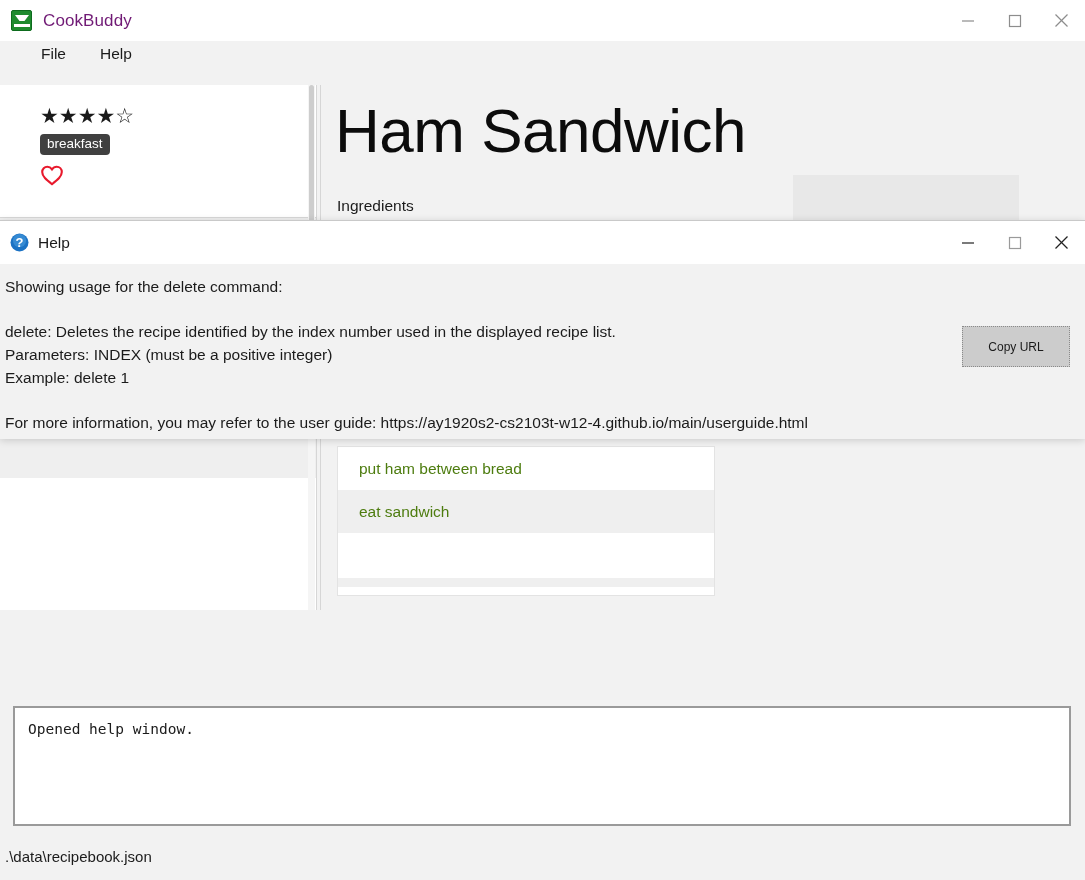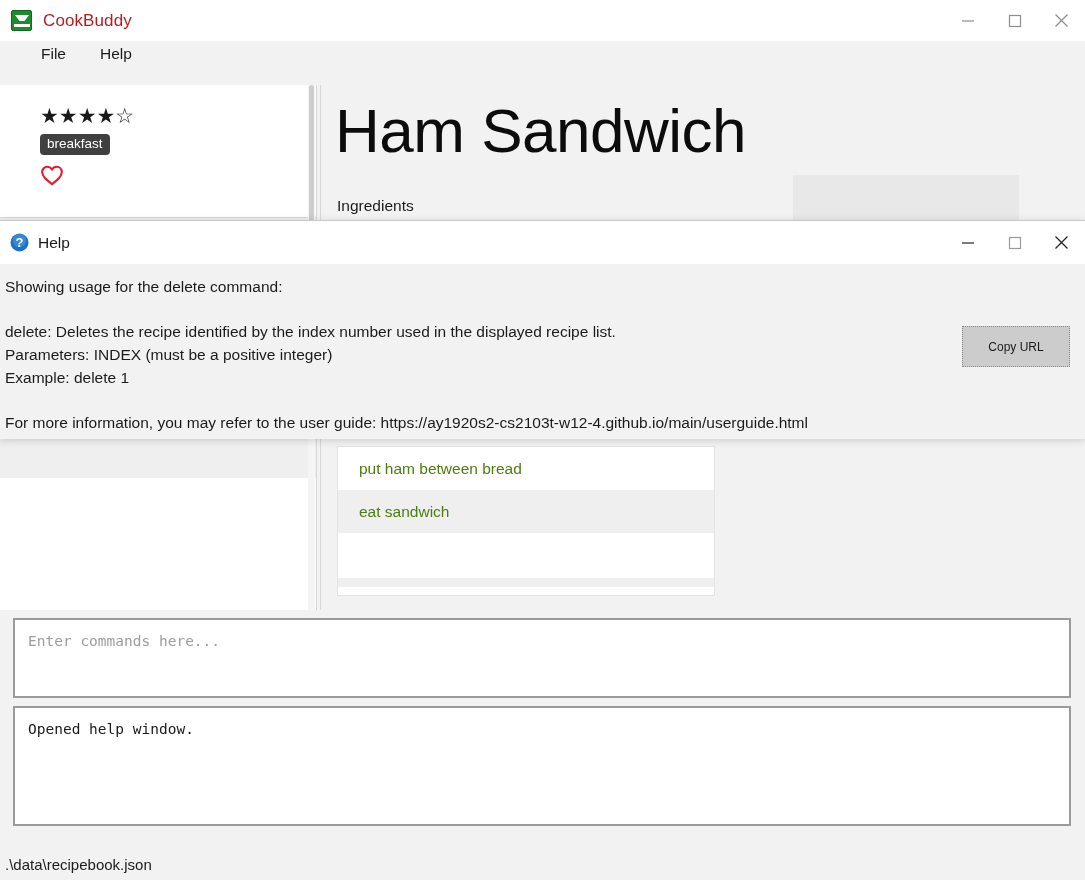--- a/index.html
+++ b/index.html
@@ -40,21 +40,21 @@
   }
   .app-icon::after {
     content: "";
     position: absolute; left: 2px; bottom: 3px;
     width: 16px; height: 3px;
     background: #ffffff;
   }
   .app-title {
     margin-left: 11px;
     font-size: 17px;
-    color: #b91c1c;
+    color: #701a75;
     letter-spacing: 0.1px;
   }
   .winctrls {
     margin-left: auto;
     display: flex; height: 41px;
   }
   .winbtn {
     width: 47px; height: 41px;
     display: flex; align-items: center; justify-content: center;
   }
@@ -213,21 +213,21 @@
   #result-display {
     top: 96px; height: 120px;
     color: #1b1b1b;
   }
 
   
   .statusbar {
     position: absolute; left: 0; top: 848px;
     width: 1085px; height: 32px;
     background: #f2f2f2;
-    display: flex; align-items: center;
+    display: flex; align-items: flex-start;
   }
   .statusbar .path {
     margin-left: 5px;
     font-size: 15px;
     color: #1b1b1b;
   }
 
   
   .help-window {
     position: absolute; left: 0; top: 220px;
@@ -342,21 +342,20 @@
 
   <div style="position:absolute; left:321px; top:438px; width:400px; height:172px; background:#f2f2f2;">
     <div class="steps-list">
       <div class="step-row">put ham between bread</div>
       <div class="step-row alt">eat sandwich</div>
     </div>
     <div class="steps-hscroll"></div>
   </div>
 
   <div class="cmd-wrap">
-    <div class="cmd-box" id="command-input">Enter commands here...</div>
     <div class="cmd-box" id="result-display">Opened help window.</div>
   </div>
 
   <div class="statusbar">
     <div class="path">.\data\recipebook.json</div>
   </div>
 
   <div class="help-window active-win">
     <div class="help-titlebar">
       <div class="help-icon">

